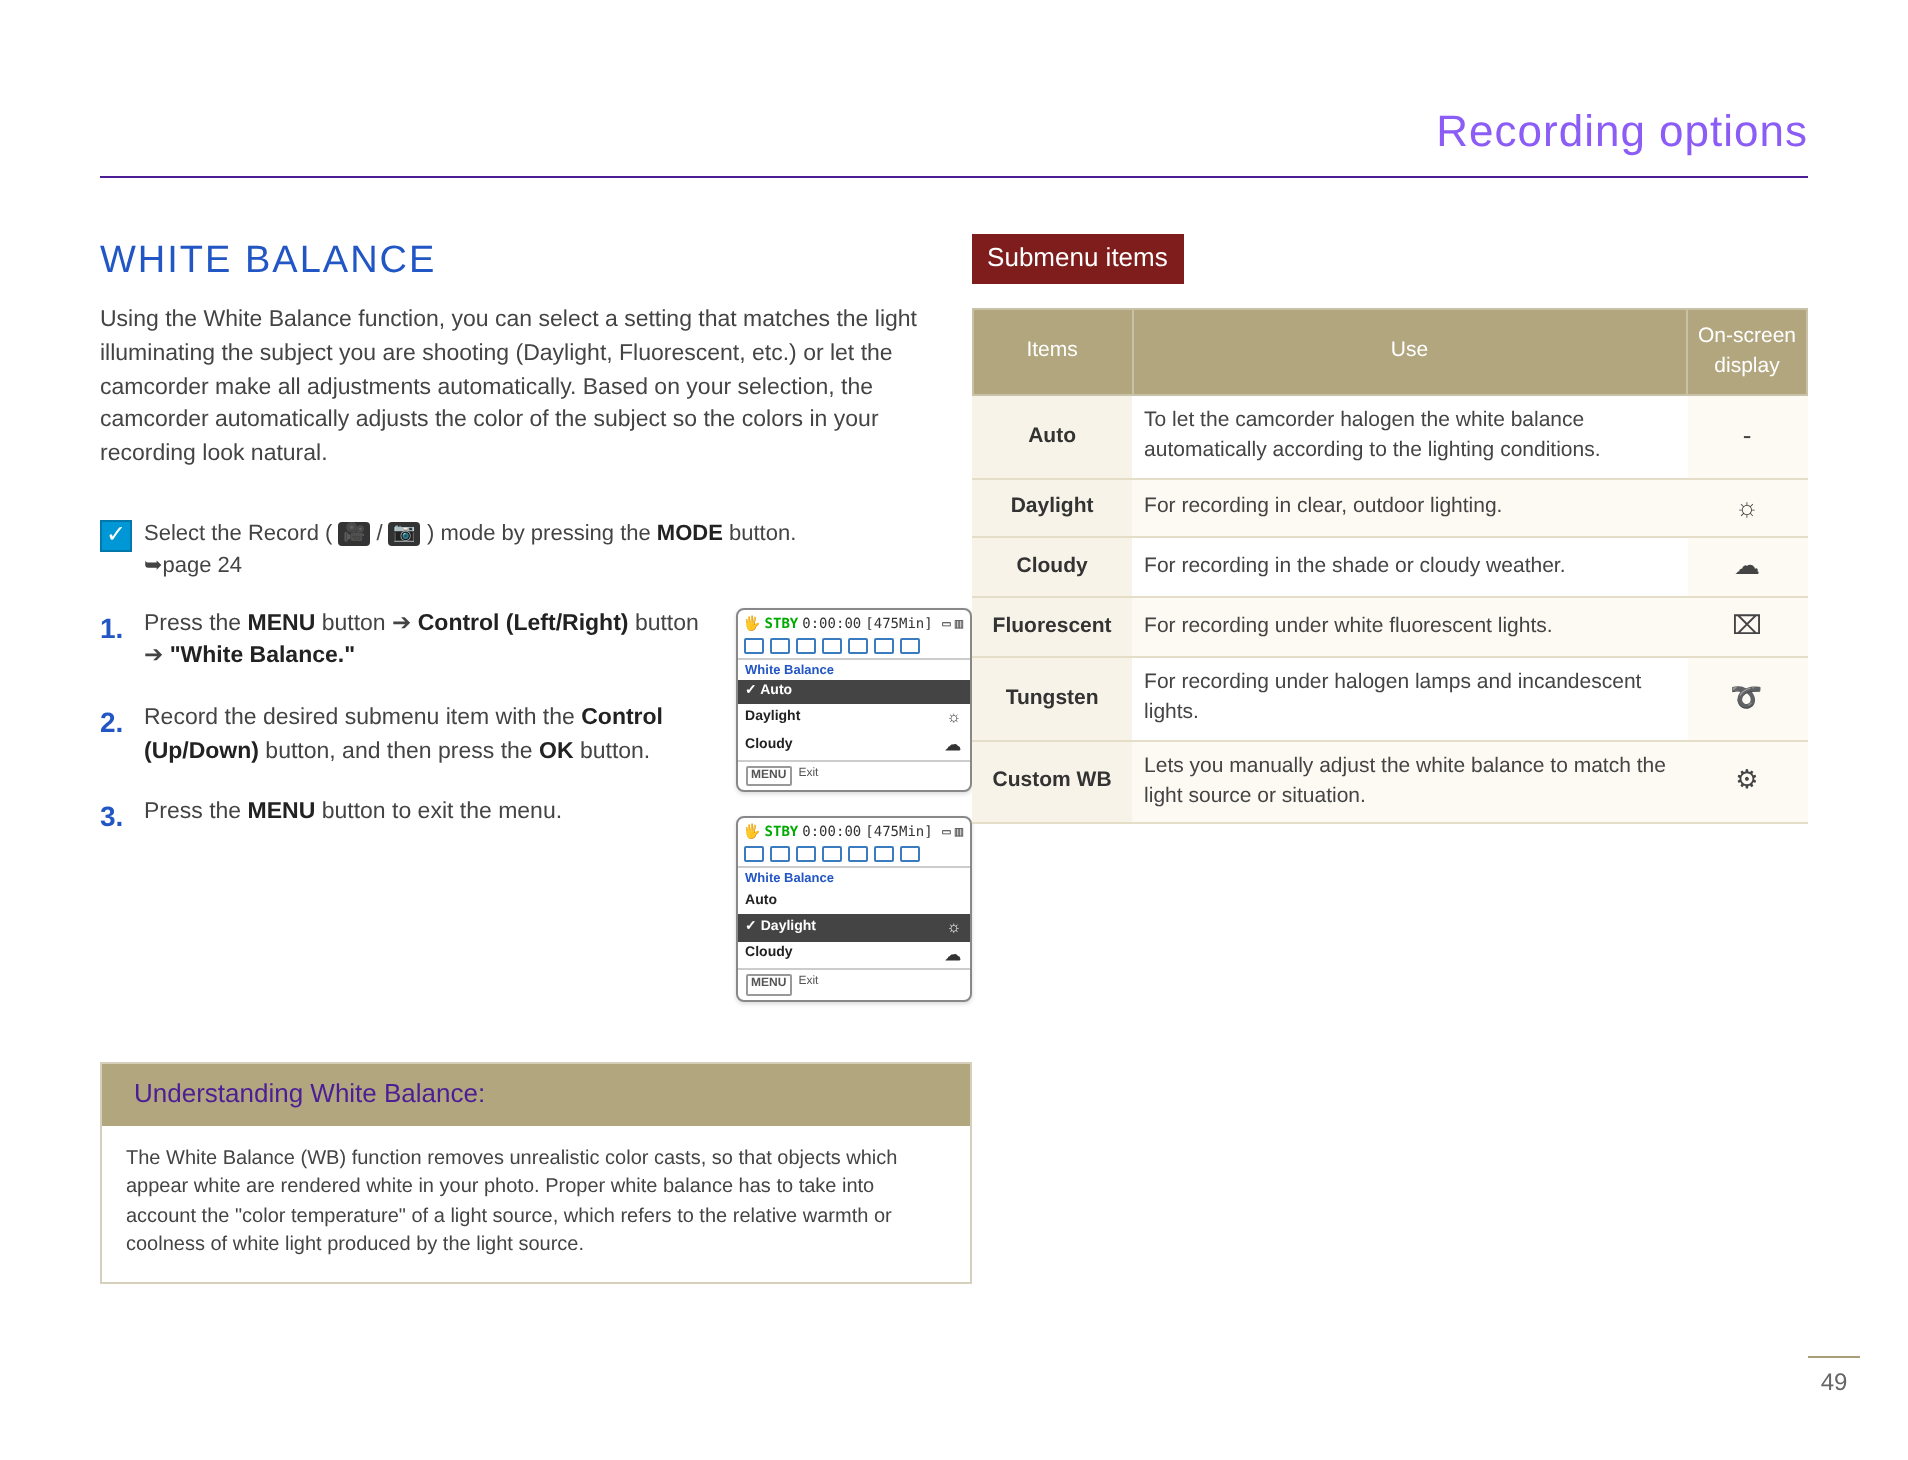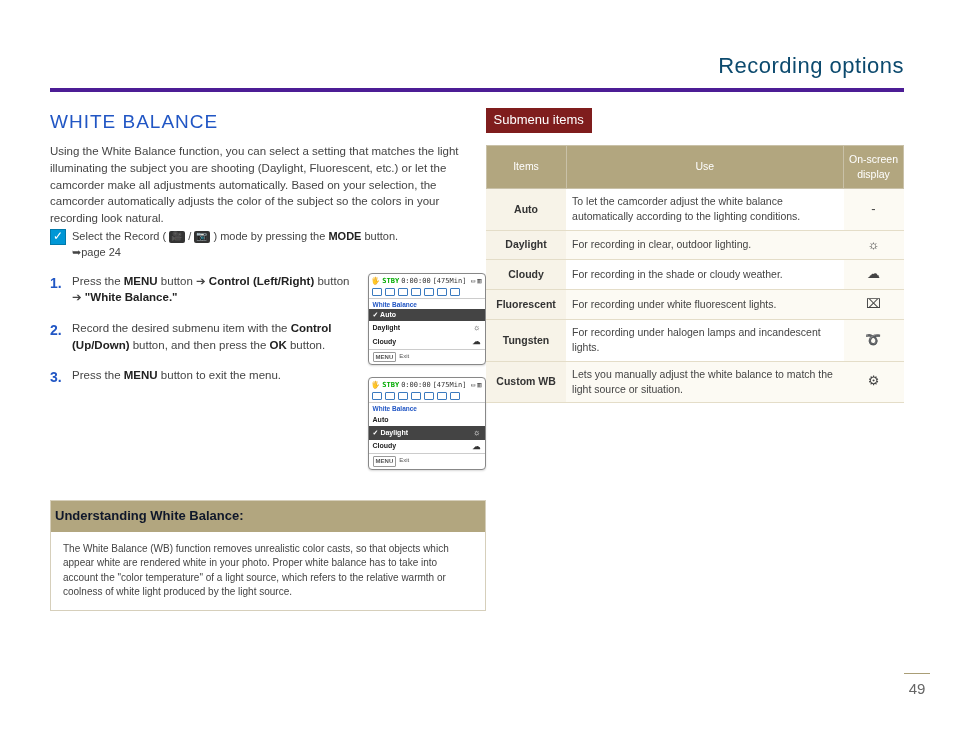--- a/index.html
+++ b/index.html
@@ -9,39 +9,39 @@
     color: #333;
     width: 954px;
     height: 730px;
     padding: 50px 50px 30px;
     position: relative;
     font-size: 12px;
     line-height: 1.45;
   }
   .page-header {
     text-align: right;
-    color: #0c4a6e;
+    color: #8b5cf6;
     font-size: 22px;
     font-weight: 300;
     letter-spacing: 0.5px;
-    border-bottom: 4px solid #4c1d95;
+    border-bottom: 1px solid #4c1d95;
     padding-bottom: 6px;
-    margin-bottom: 16px;
+    margin-bottom: 28px;
   }
   .columns { display: flex; }
   .left-col { flex: 1.02; }
   .right-col { flex: 0.98; }
   h1 {
     color: #2156c4;
     font-size: 19px;
     font-weight: 400;
     letter-spacing: 1px;
     margin-bottom: 8px;
   }
-  .intro { color: #444; font-size: 11.5px; margin-bottom: 2px; }
+  .intro { color: #444; font-size: 11.5px; margin-bottom: 24px; }
   .modesel {
     display: flex;
     align-items: flex-start;
     gap: 6px;
     font-size: 11px;
     color: #444;
     margin-bottom: 12px;
   }
   .modesel .check {
     width: 16px; height: 16px; background:#0097d6; border:1px solid #0079aa;
@@ -76,39 +76,39 @@
     display:flex; justify-content:space-between; align-items:center;
     padding:1px 4px; font-size:7px; font-weight:bold; color:#222;
   }
   .lcd-item.sel { background:#444; color:#fff; }
   .lcd-item .ico { font-size:8px; color:#333; }
   .lcd-item.sel .ico { color:#fff; }
   .lcd-exit { border-top:0.5px solid #ccc; padding:2px 4px; display:flex; gap:3px; font-size:6px; color:#555; }
   .lcd-exit .menu-btn { border:0.5px solid #999; padding:0 2px; border-radius:1px; font-weight:bold; }
   .understanding-box { margin-top:30px; border:1px solid #d6cfbb; }
   .understanding-box .ub-head {
-    background:#b2a67f; color:#0f172a; font-size:13px; font-weight:700;
-    padding:6px 4px;
+    background:#b2a67f; color:#4c1d95; font-size:13px; font-weight:400;
+    padding:6px 16px;
   }
   .understanding-box .ub-body { padding:10px 12px; font-size:10px; color:#444; }
   .submenu-head {
     display:inline-block; background:#7f1d1d; color:#fff;
     font-size:13px; font-weight:500; padding:3px 8px; margin-bottom:12px;
   }
   table.submenu { width:100%; border-collapse:collapse; font-size:10.5px; }
   table.submenu th {
     background:#b2a67f; color:#fff; font-weight:500; padding:6px 4px; text-align:center;
     border:1px solid #c9c1a8;
   }
   table.submenu td { padding:5px 6px; border-bottom:1px solid #e4ddc8; vertical-align:middle; color:#444; }
   table.submenu td.itm { text-align:center; font-weight:bold; color:#333; background:#f7f3e8; width:80px; }
   table.submenu td.disp { text-align:center; width:60px; font-size:13px; background:#fcfaf3; }
   table.submenu tr:nth-child(even) td:not(.itm):not(.disp) { background:#fcfaf3; }
   .page-num {
-    position:absolute; right:24px; bottom:30px; font-size:15px; color:#666;
+    position:absolute; right:24px; bottom:30px; font-size:12px; color:#666;
     border-top:1px solid #aa9e76; padding-top:4px; width:26px; text-align:center;
   }
   b { font-weight:bold; color:#222; }
 </style>
 </head>
 <body>
 
 <div class="page-header">Recording options</div>
 
 <div class="columns">
@@ -242,21 +242,21 @@
       <thead>
         <tr>
           <th>Items</th>
           <th>Use</th>
           <th>On-screen display</th>
         </tr>
       </thead>
       <tbody>
         <tr>
           <td class="itm">Auto</td>
-          <td>To let the camcorder adjust the white balance automatically according to the lighting conditions.</td>
+          <td>To let the camcorder halogen the white balance automatically according to the lighting conditions.</td>
           <td class="disp">-</td>
         </tr>
         <tr>
           <td class="itm">Daylight</td>
           <td>For recording in clear, outdoor lighting.</td>
           <td class="disp">☼</td>
         </tr>
         <tr>
           <td class="itm">Cloudy</td>
           <td>For recording in the shade or cloudy weather.</td>

